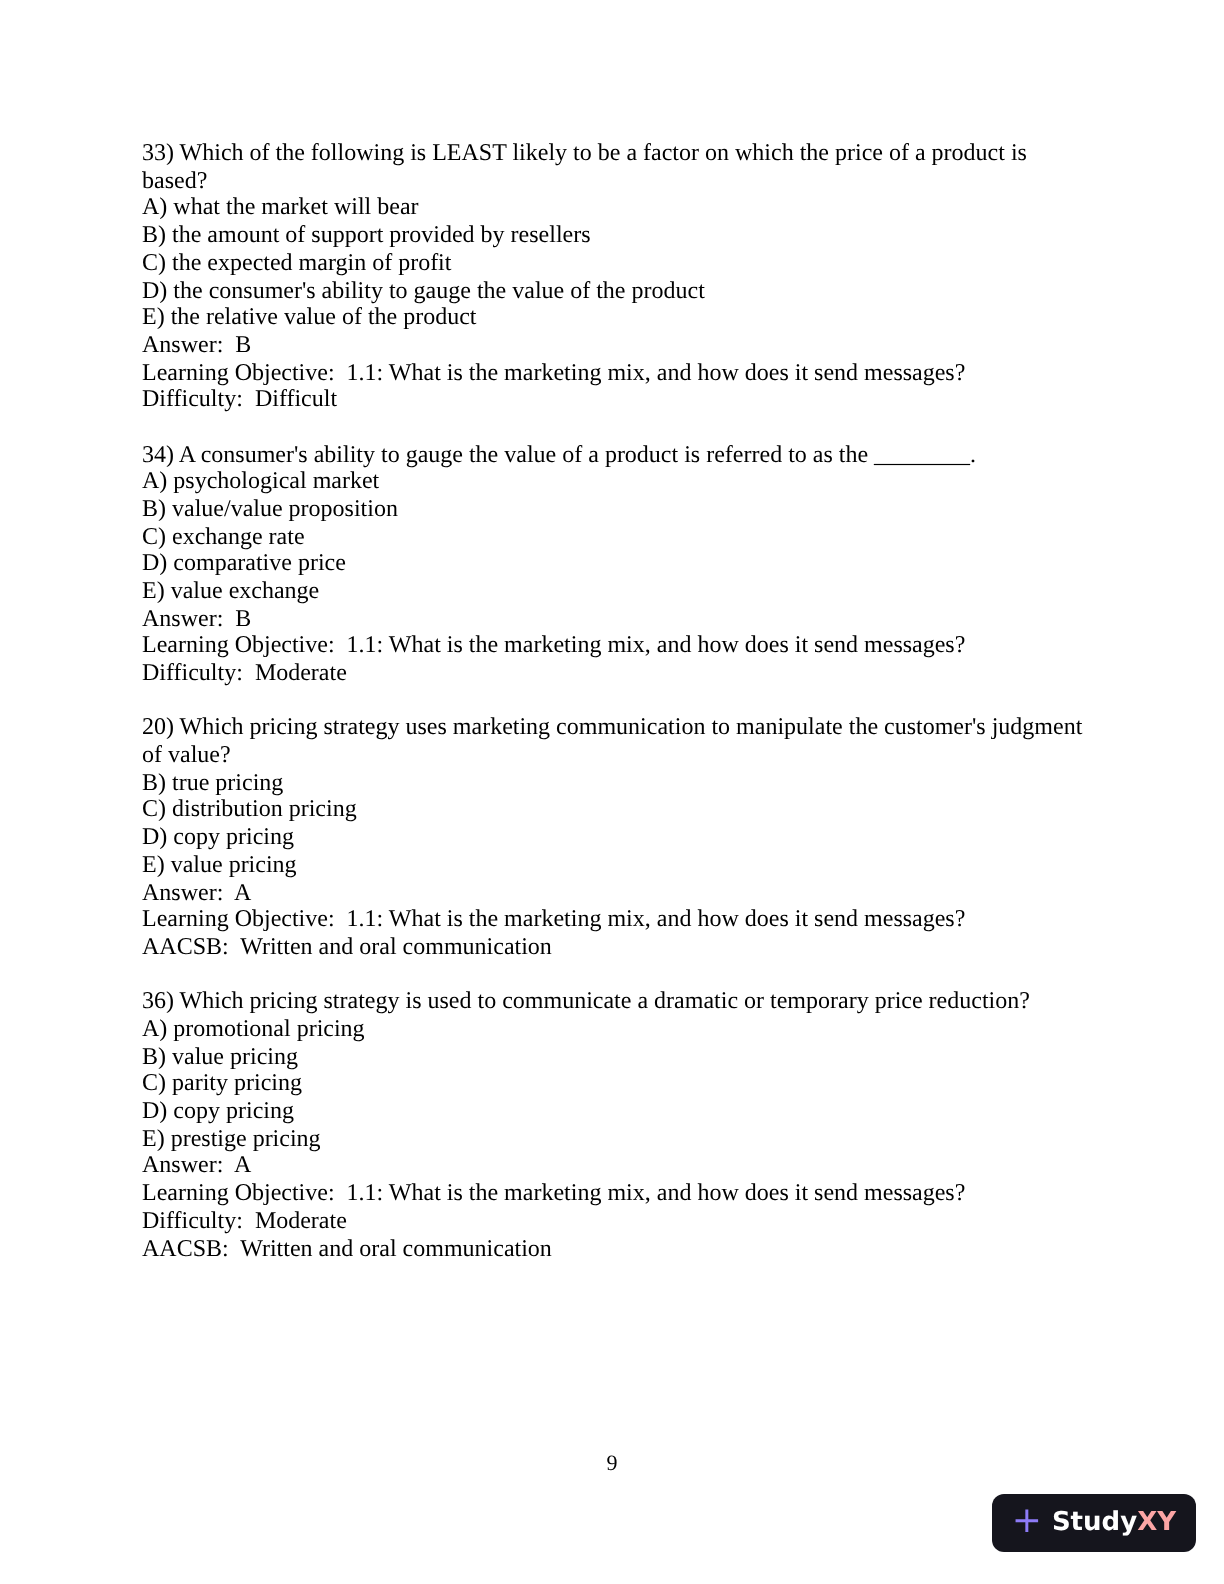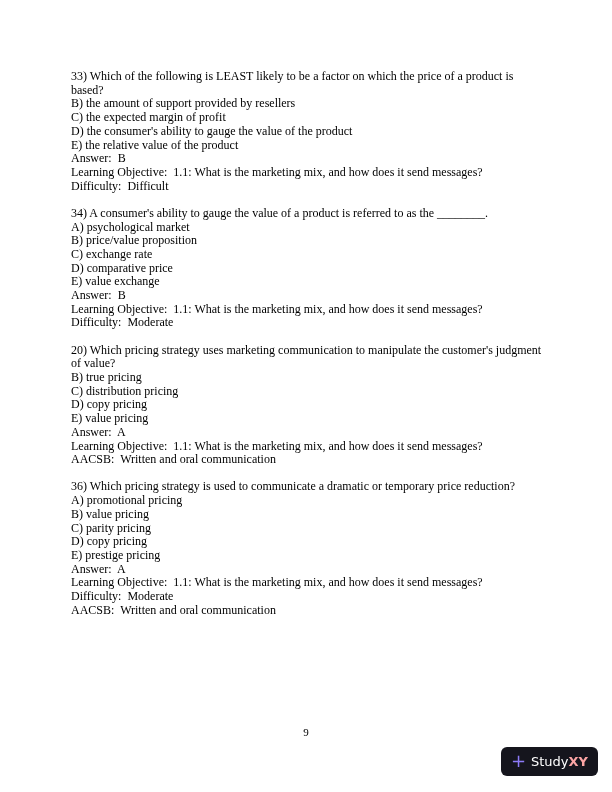--- a/index.html
+++ b/index.html
@@ -63,48 +63,49 @@
     transform: translateY(-1px);
   }
   .brand-text {
     font-family: "DejaVu Sans", sans-serif;
     font-size: 13px;
     line-height: 1;
     white-space: nowrap;
   }
   .brand-study {
     color: #ffffff;
-    font-weight: 400;
+    font-weight: 700;
     margin-top: 44px;
   }
   .brand-xy {
     color: #fca5a5;
     font-weight: 700;
   }
 </style>
 </head>
 <body>
 
 <div class="page">
 
   <div class="content">
       <div class="question-block">
         <div class="line">33) Which of the following is LEAST likely to be a factor on which the price of a product is based?</div>
+        <div class="line">A) what the market will bear</div>
         <div class="line">B) the amount of support provided by resellers</div>
         <div class="line">C) the expected margin of profit</div>
         <div class="line">D) the consumer's ability to gauge the value of the product</div>
         <div class="line">E) the relative value of the product</div>
         <div class="line">Answer:  B</div>
         <div class="line">Learning Objective:  1.1: What is the marketing mix, and how does it send messages?</div>
         <div class="line">Difficulty:  Difficult</div>
       </div>
       <div class="question-block">
         <div class="line">34) A consumer's ability to gauge the value of a product is referred to as the ________.</div>
         <div class="line">A) psychological market</div>
-        <div class="line">B) price/value proposition</div>
+        <div class="line">B) value/value proposition</div>
         <div class="line">C) exchange rate</div>
         <div class="line">D) comparative price</div>
         <div class="line">E) value exchange</div>
         <div class="line">Answer:  B</div>
         <div class="line">Learning Objective:  1.1: What is the marketing mix, and how does it send messages?</div>
         <div class="line">Difficulty:  Moderate</div>
       </div>
       <div class="question-block">
         <div class="line">20) Which pricing strategy uses marketing communication to manipulate the customer's judgment of value?</div>
         <div class="line">B) true pricing</div>

